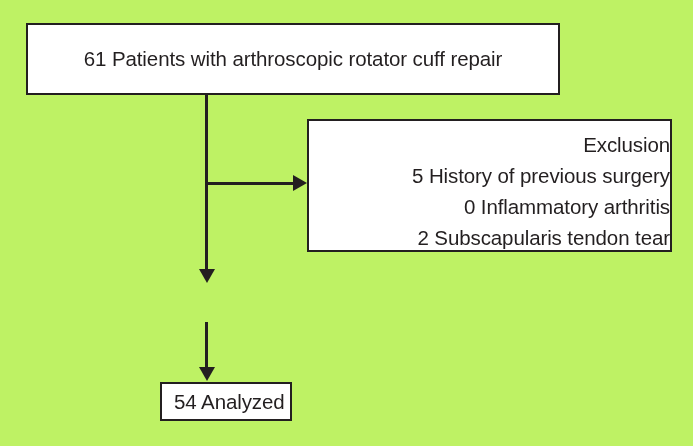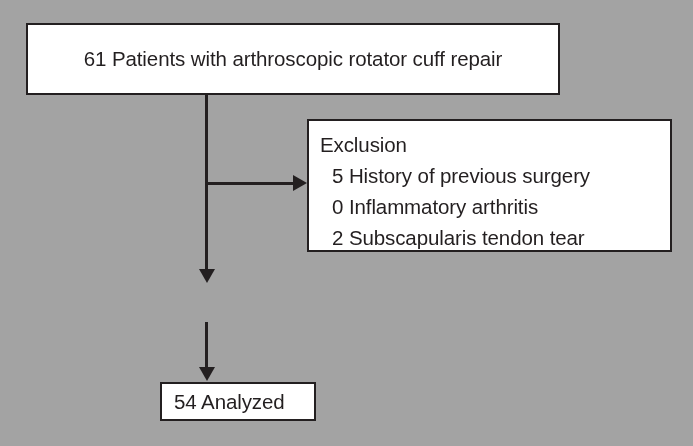--- a/index.html
+++ b/index.html
@@ -5,33 +5,34 @@
 <style>
   html, body {
     margin: 0;
     padding: 0;
     background: #ffffff;
   }
   #flow-root {
     position: relative;
     width: 693px;
     height: 446px;
-    background: #a3a3a3;
+    background: #bef264;
     font-family: "Liberation Sans", "DejaVu Sans", sans-serif;
     color: #231f20;
     overflow: hidden;
   }
   .node-box {
     position: absolute;
     box-sizing: border-box;
     border: 2.5px solid #231f20;
     background: #ffffff;
     display: flex;
     flex-direction: column;
     justify-content: center;
+    align-items: flex-end;
   }
   .box-line {
     font-size: 20.5px;
     line-height: 30px;
     white-space: nowrap;
     letter-spacing: -0.1px;
   }
 
   
   #box-enrollment {
@@ -66,21 +67,21 @@
     width: 282px;
     height: 39px;
     align-items: flex-start;
   }
   #box-included .box-line { padding-left: 12px; }
 
   
   #box-analyzed {
     left: 160px;
     top: 382px;
-    width: 156px;
+    width: 132px;
     height: 39px;
     align-items: flex-start;
   }
   #box-analyzed .box-line { padding-left: 12px; }
 
   
   .conn-v {
     position: absolute;
     width: 2.5px;
     background: #231f20;

